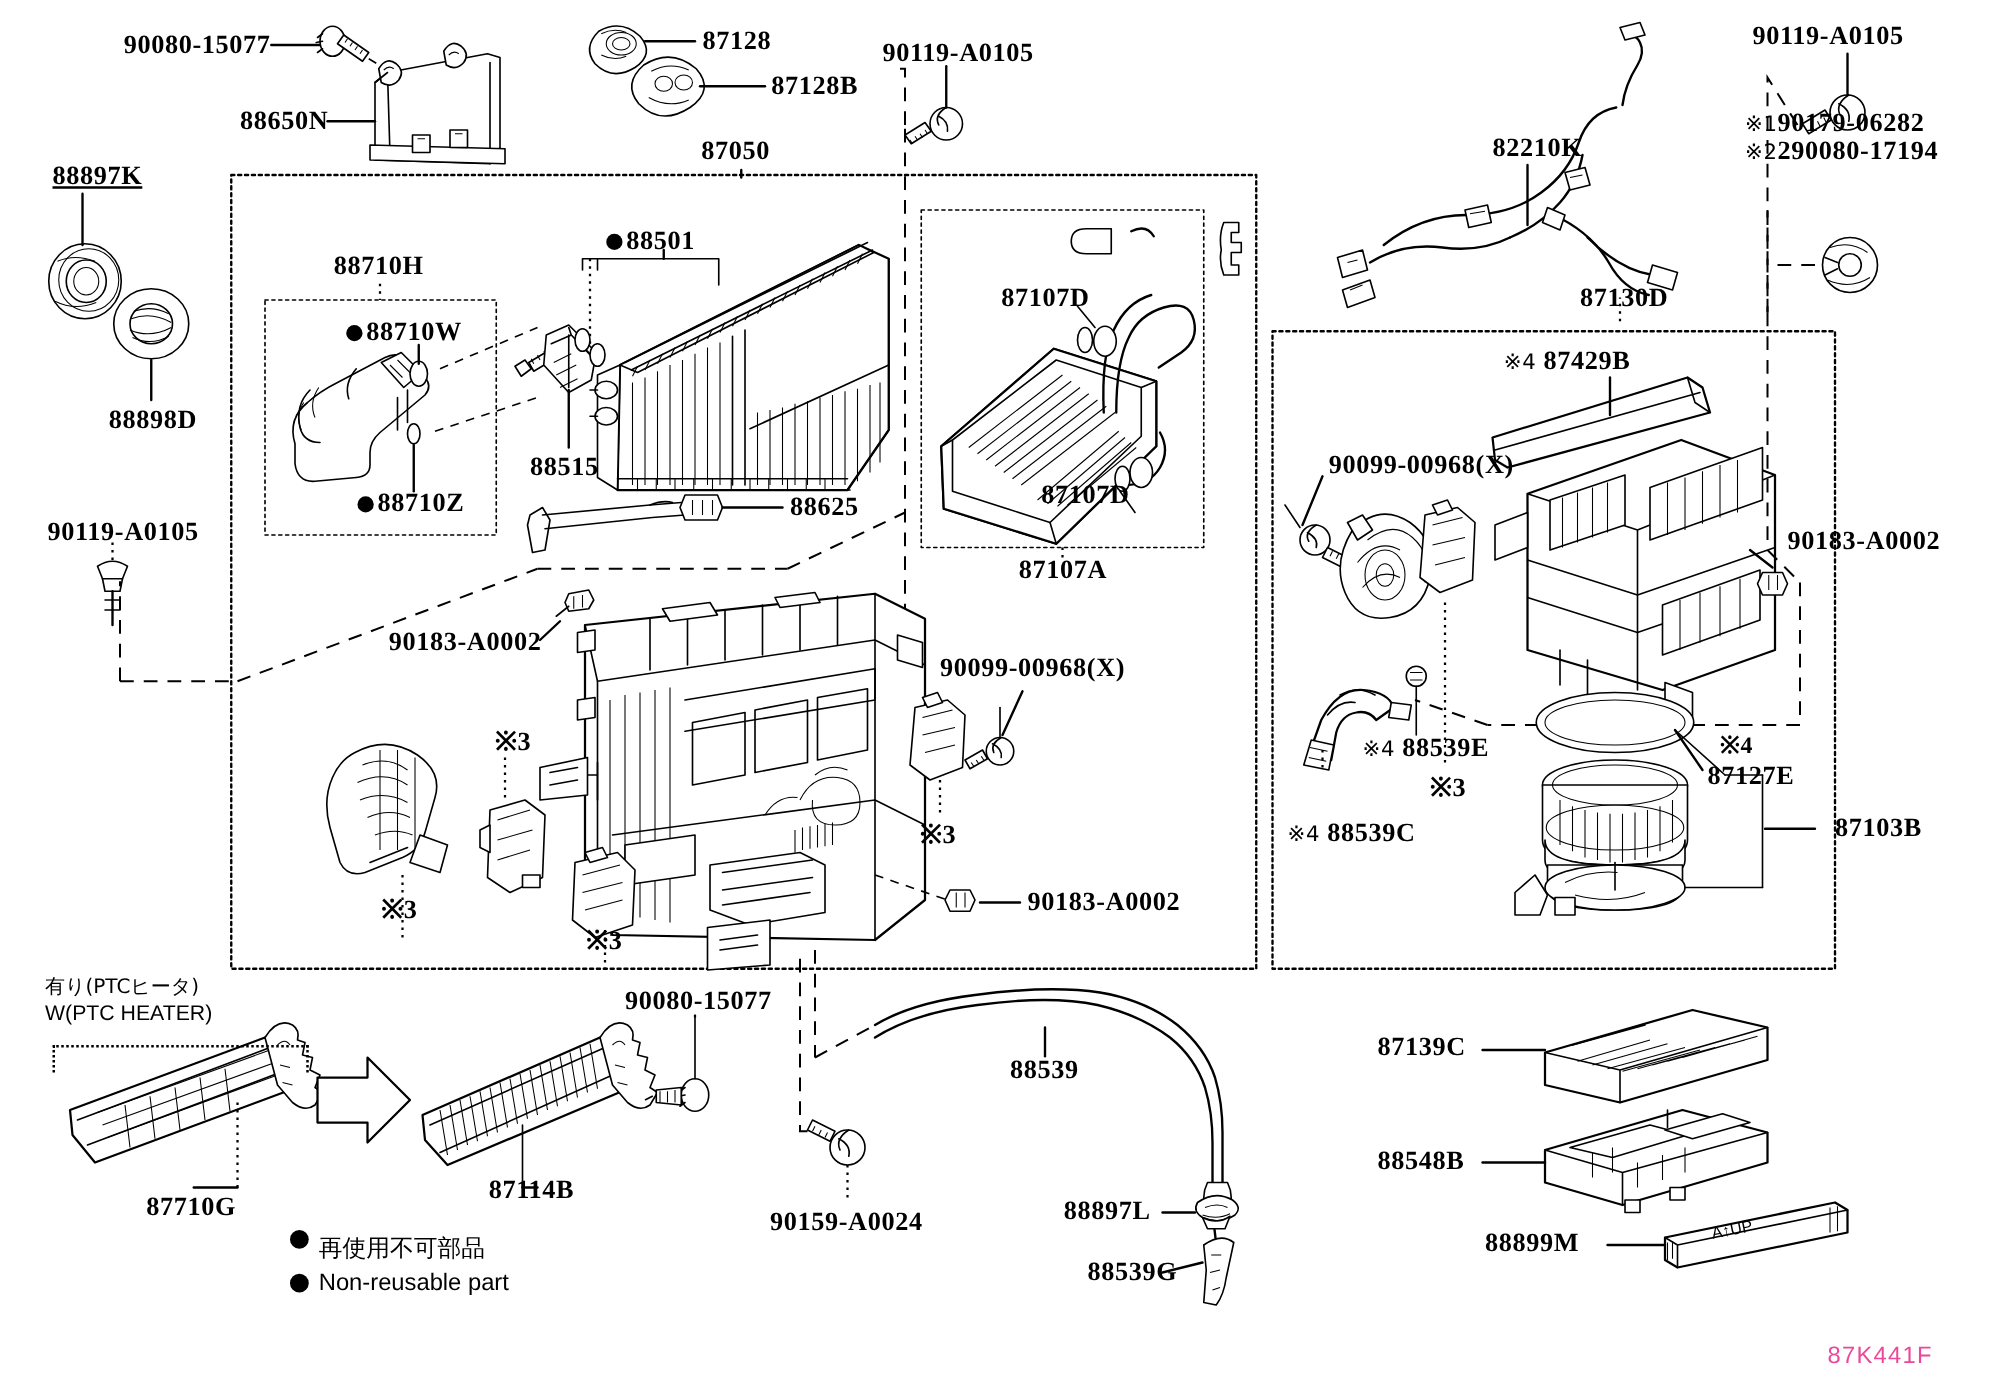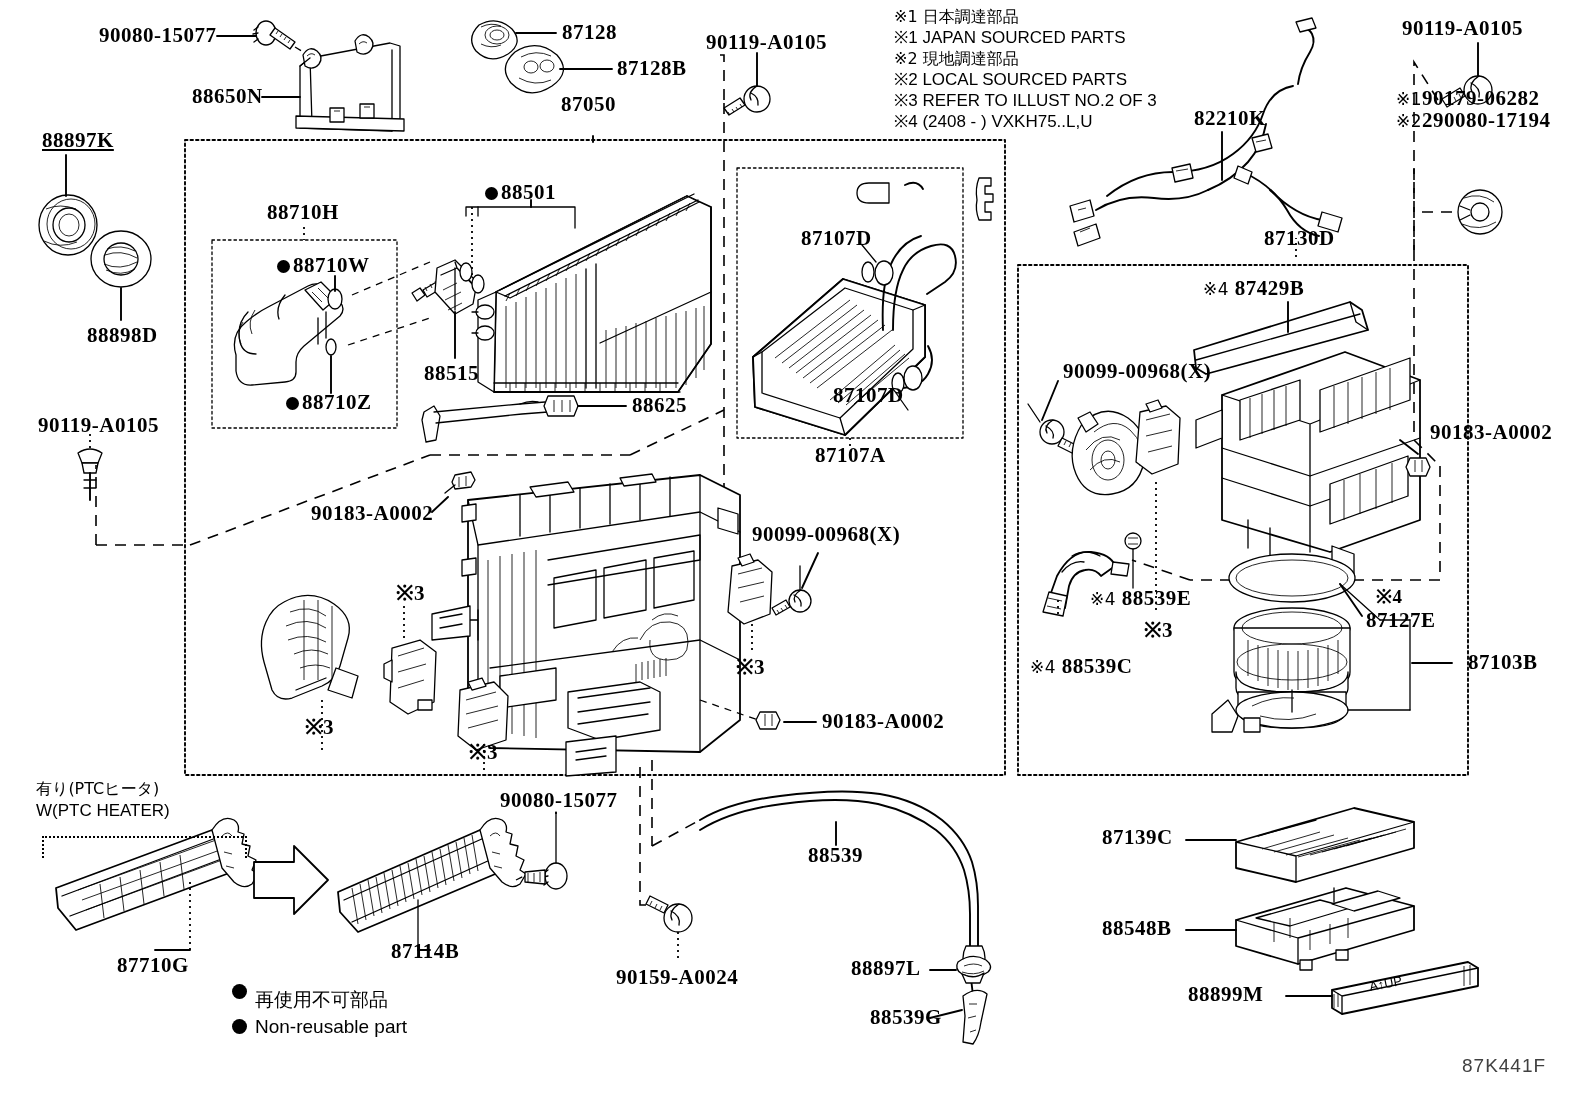--- a/index.html
+++ b/index.html
@@ -29,21 +29,22 @@
     font-size:17px;
     white-space:nowrap;
     line-height:21px;
   }
   .note-jp{font-family:"DejaVu Sans", sans-serif;font-size:16px;}
   .code{
     position:absolute;
     font-family:"Liberation Sans", sans-serif;
     font-size:19px;
     letter-spacing:1px;
-    color:#404040;
+    color:#ec4899;
+    margin-top:19px;
   }
   .dot{
     display:inline-block;width:13px;height:13px;border-radius:50%;
     background:#000;vertical-align:-1px;margin-right:3px;
   }
   .star{font-family:"DejaVu Sans",sans-serif;font-size:17px;font-weight:normal;}
 
   
   .boxdot{
     position:absolute;
@@ -653,21 +654,21 @@
   </svg>
 
   <div class="lbl" style="left:99px;top:25px;">90080-15077</div>
   <div class="lbl" style="left:192px;top:86px;">88650N</div>
   <div class="lbl" style="left:42px;top:130px;text-decoration:underline;">88897K</div>
   <div class="lbl" style="left:87px;top:325px;">88898D</div>
 
   <div class="lbl" style="left:562px;top:22px;">87128</div>
   <div class="lbl" style="left:617px;top:58px;">87128B</div>
   <div class="lbl" style="left:706px;top:32px;">90119-A0105</div>
-  <div class="lbl" style="left:561px;top:94px;">87050</div>
+  <div class="lbl" style="left:561px;top:110px;">87050</div>
 
   <div class="lbl" style="left:267px;top:202px;">88710H</div>
   <div class="lbl" style="left:277px;top:255px;"><span class="dot"></span><span>88710W</span></div>
   <div class="lbl" style="left:286px;top:392px;"><span class="dot"></span><span>88710Z</span></div>
 
   <div class="lbl" style="left:485px;top:182px;"><span class="dot"></span><span>88501</span></div>
   <div class="lbl" style="left:424px;top:363px;">88515</div>
   <div class="lbl" style="left:632px;top:395px;">88625</div>
 
   <div class="lbl" style="left:801px;top:228px;">87107D</div>
@@ -713,28 +714,20 @@
   <div class="lbl" style="left:616px;top:967px;">90159-A0024</div>
   <div class="lbl" style="left:808px;top:845px;">88539</div>
   <div class="lbl" style="left:851px;top:958px;">88897L</div>
   <div class="lbl" style="left:870px;top:1007px;">88539G</div>
 
   <div class="lbl" style="left:1102px;top:827px;">87139C</div>
   <div class="lbl" style="left:1102px;top:918px;">88548B</div>
   <div class="lbl" style="left:1188px;top:984px;">88899M</div>
   <div style="position:absolute;left:1369px;top:976px;font-family:'Liberation Sans',sans-serif;font-size:13px;transform:rotate(-11deg);">A↑UP</div>
 
-  <div style="position:absolute;left:894px;top:6px;">
-    <div class="note note-jp" style="position:relative;left:0;top:0;">※1 日本調達部品</div>
-    <div class="note" style="position:relative;left:0;top:0;">※1 JAPAN SOURCED PARTS</div>
-    <div class="note note-jp" style="position:relative;left:0;top:0;">※2 現地調達部品</div>
-    <div class="note" style="position:relative;left:0;top:0;">※2 LOCAL SOURCED PARTS</div>
-    <div class="note" style="position:relative;left:0;top:0;">※3 REFER TO ILLUST NO.2 OF 3</div>
-    <div class="note" style="position:relative;left:0;top:0;">※4 (2408 -     ) VXKH75..L,U</div>
-  </div>
 
   <div style="position:absolute;left:232px;top:972px;">
     <div style="display:flex;align-items:center;gap:8px;margin-bottom:6px;">
       <span class="dot" style="margin:0;width:15px;height:15px;"></span>
       <span class="note note-jp" style="position:relative;font-size:19px;margin-top:17px;">再使用不可部品</span>
     </div>
     <div style="display:flex;align-items:center;gap:8px;">
       <span class="dot" style="margin:0;width:15px;height:15px;"></span>
       <span class="note" style="position:relative;font-size:19px;">Non-reusable part</span>
     </div>

